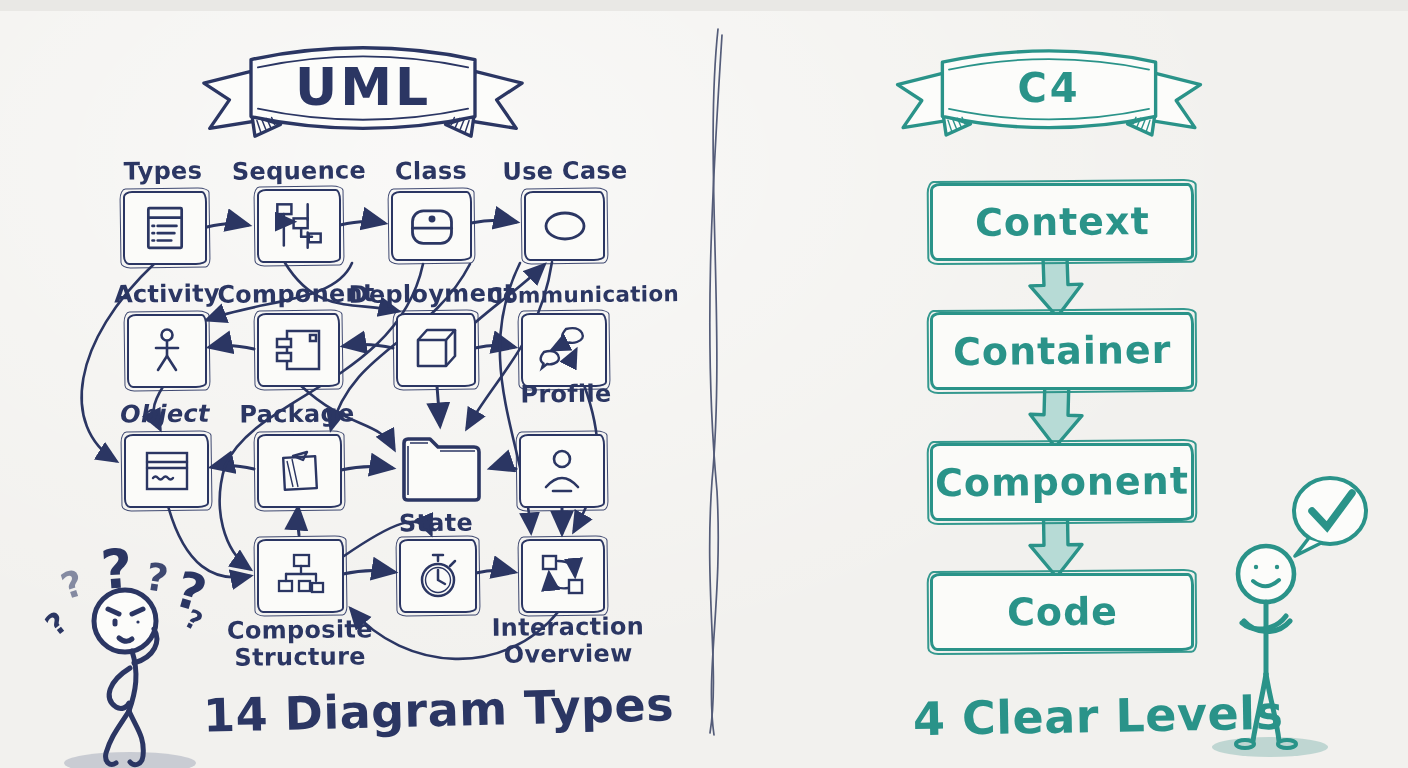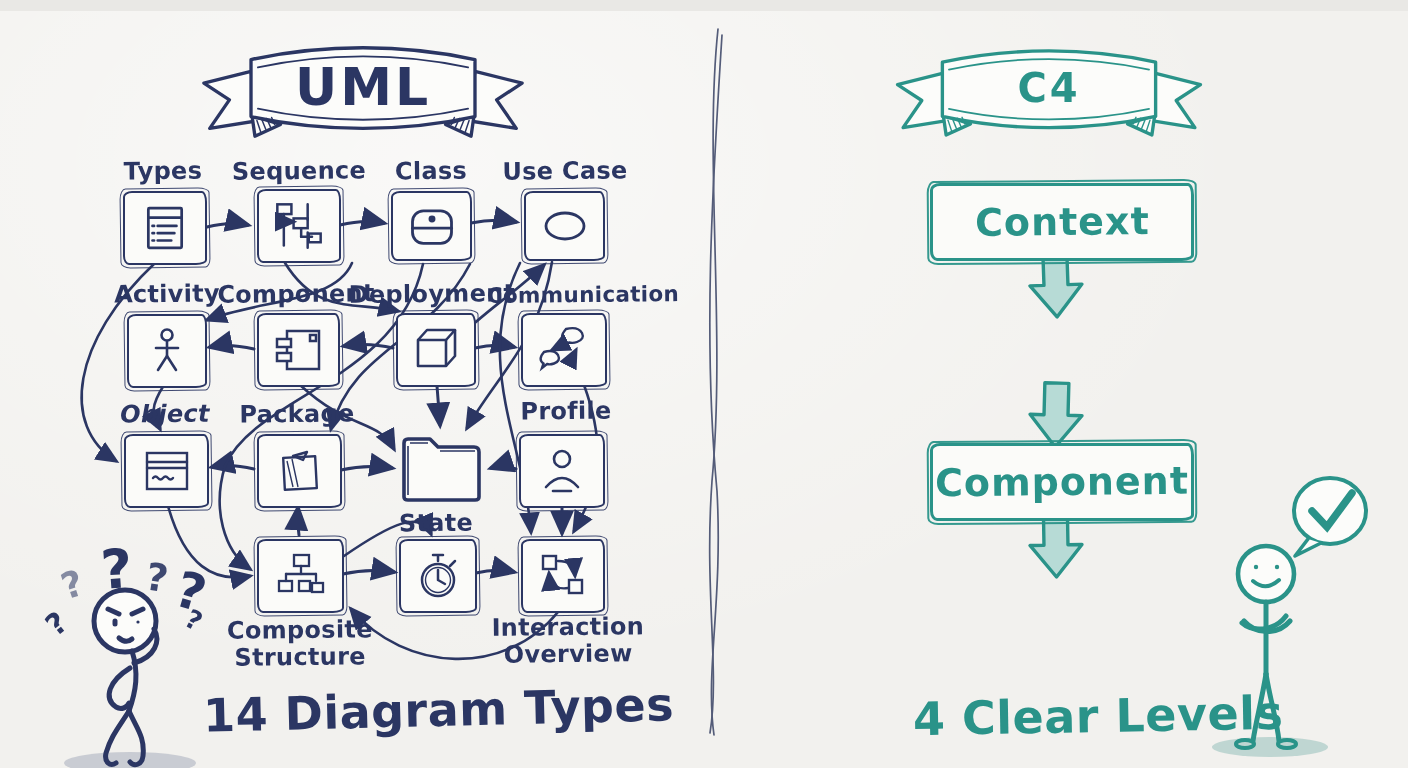--- a/index.html
+++ b/index.html
@@ -141,21 +141,21 @@
   <div class="umllabel" style="left:431px;top:146px;">Class</div>
   <div class="umllabel" style="left:565px;top:146px;">Use Case</div>
 
   <div class="umllabel" style="left:167px;top:269px;">Activity</div>
   <div class="umllabel" style="left:296px;top:269px;">Component</div>
   <div class="umllabel" style="left:432px;top:269px;">Deployment</div>
   <div class="umllabel small" style="left:583px;top:271px;">Communication</div>
 
   <div class="umllabel" style="left:165px;top:389px;font-style:italic;">Object</div>
   <div class="umllabel" style="left:297px;top:389px;">Package</div>
-  <div class="umllabel" style="left:566px;top:386px;">Profile</div>
+  <div class="umllabel" style="left:566px;top:369px;">Profile</div>
 
   <div class="umllabel" style="left:436px;top:498px;">State</div>
   <div class="umllabel wrap" style="left:300px;top:606px;width:150px;">Composite Structure</div>
   <div class="umllabel wrap" style="left:568px;top:603px;width:160px;">Interaction Overview</div>
 
   <div class="sketchbox" style="left:123px;top:180px;width:80px;height:70px;">
     <svg width="50" height="50" viewBox="0 0 48 48" stroke="#2b3663" stroke-width="2.6" fill="none" stroke-linecap="round">
       <rect x="8" y="5" width="32" height="38" rx="1"></rect>
       <path d="M9,14 H39"></path>
       <path d="M12,22 h1.5 M17,22 H35"></path>
@@ -332,22 +332,28 @@
             <path d="M263,85 L260,92"></path>
         </g>
       </g>
     </svg>
     <div class="banner-text teal">C4</div>
   </div>
 
   <div class="c4box" style="top:172px;">
     <div class="lvl">Context</div>
   </div>
+  <div class="c4box" style="top:301px;">
+    <div class="lvl">Container</div>
+  </div>
   <div class="c4box" style="top:432px;">
     <div class="lvl">Component</div>
+  </div>
+  <div class="c4box" style="top:562px;">
+    <div class="lvl">Code</div>
   </div>
 
   <svg class="abs" style="left:1018px;top:240px;z-index:1;transform:rotate(-2deg);" width="76" height="70" viewBox="0 0 76 70">
     <polygon points="26,2 50,2 50,34 64,34 38,66 12,34 26,34" fill="#b7dbd6" stroke="#2a9389" stroke-width="3.4" stroke-linejoin="round"></polygon>
   </svg>
   <svg class="abs" style="left:1018px;top:370px;z-index:1;transform:rotate(1.5deg);" width="76" height="70" viewBox="0 0 76 70">
     <polygon points="26,2 50,2 50,34 64,34 38,66 12,34 26,34" fill="#b7dbd6" stroke="#2a9389" stroke-width="3.4" stroke-linejoin="round"></polygon>
   </svg>
   <svg class="abs" style="left:1018px;top:500px;z-index:1;transform:rotate(-1deg);" width="76" height="70" viewBox="0 0 76 70">
     <polygon points="26,2 50,2 50,34 64,34 38,66 12,34 26,34" fill="#b7dbd6" stroke="#2a9389" stroke-width="3.4" stroke-linejoin="round"></polygon>

